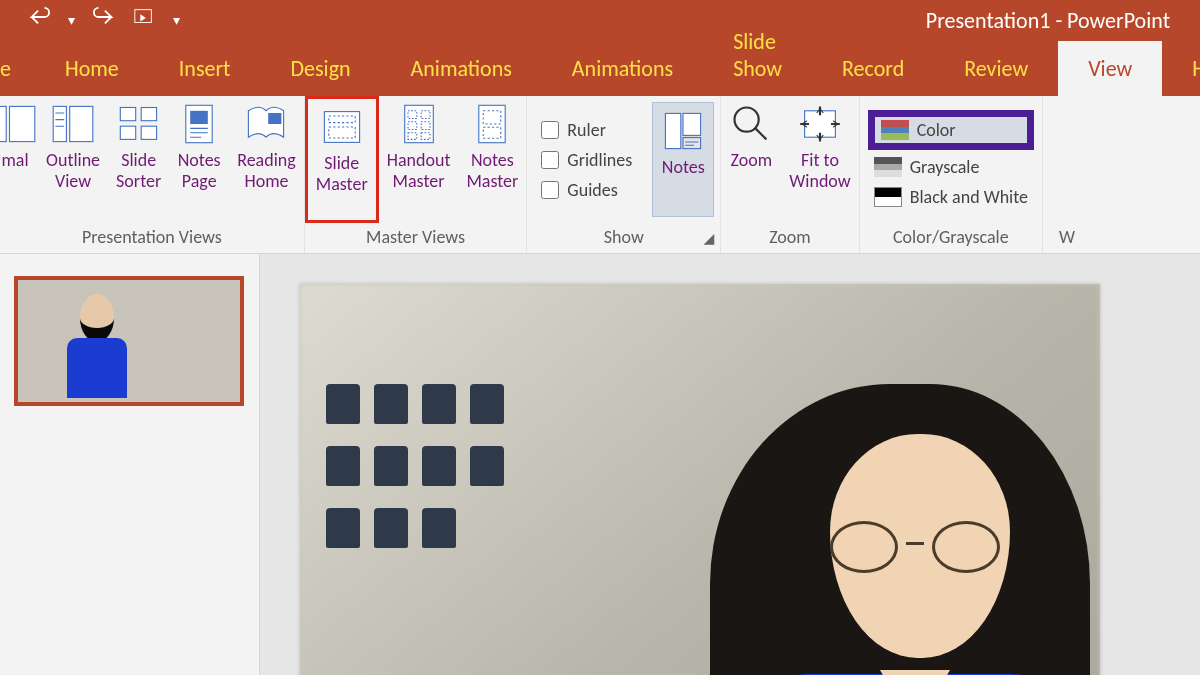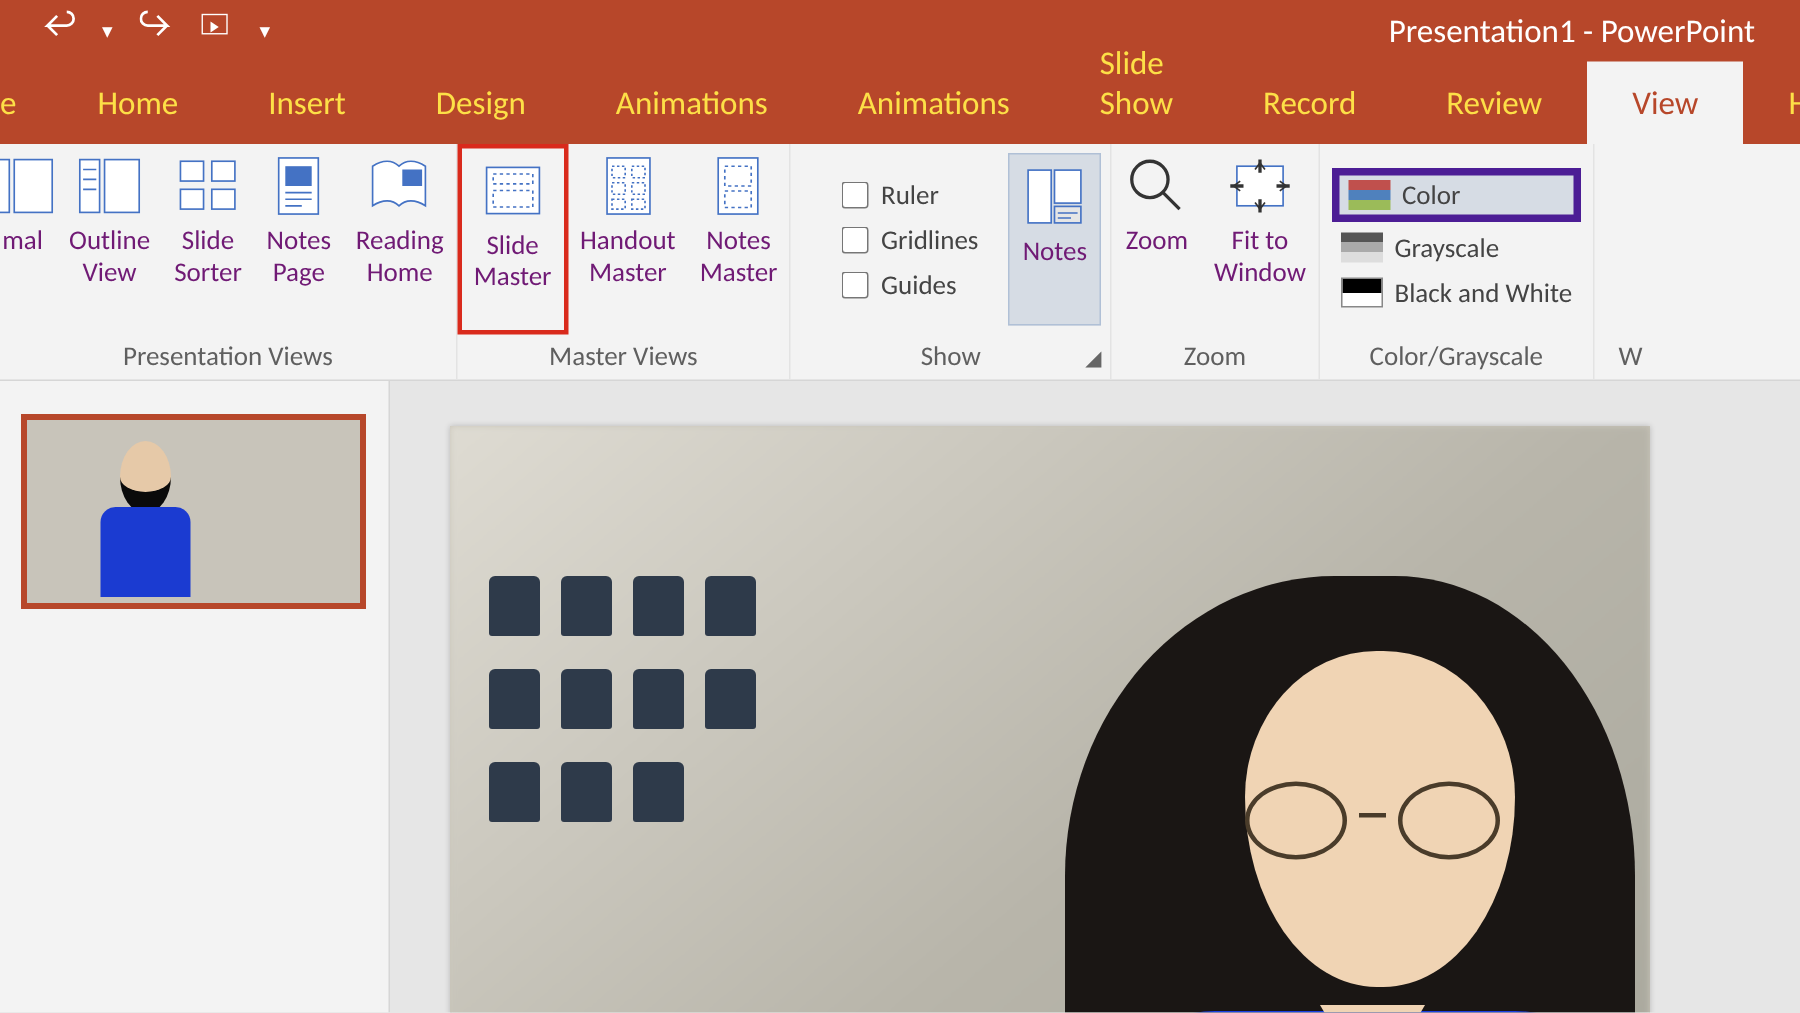--- a/index.html
+++ b/index.html
@@ -22,26 +22,26 @@
 .group { display: flex; flex-direction: column; border-right: 1px solid #e3e3e3; height: 100%; }
 .group-row { flex: 1; display: flex; }
 .group-label { text-align: center; font-size: 18px; color: #5f5f5f; padding: 3px 16px 5px; position: relative; }
 .dialog-launcher { position: absolute; right: 6px; bottom: 6px; font-size: 14px; color: #666; }
 .btn { display: flex; flex-direction: column; align-items: center; justify-content: flex-start; padding: 6px 8px 2px; cursor: pointer; font-size: 18px; color: #701a75; text-align: center; line-height: 1.15; }
 .btn .icon-lg { width: 44px; height: 44px; margin-bottom: 4px; display: flex; align-items: center; justify-content: center; }
 .btn.selected { background: #d6dce4; border: 1px solid #b0c0d6; }
 .btn.highlighted { border: 3px solid #d92a1c; }
 
 .chk-list { display: flex; flex-direction: column; justify-content: center; gap: 8px; padding: 0 14px; }
-.chk { display: flex; align-items: center; gap: 8px; font-size: 18px; color: #444; margin-left: 20px; }
+.chk { display: flex; align-items: center; gap: 8px; font-size: 18px; color: #444; }
 .chk input { width: 18px; height: 18px; }
 
 .color-list { display: flex; flex-direction: column; gap: 4px; padding: 4px 8px; justify-content: center; }
 .color-row { display: flex; align-items: center; gap: 8px; font-size: 18px; color: #444; padding: 2px 6px; }
-.color-row.sel { background: #d6dce4; border: 5px solid #4c1d95; }
+.color-row.sel { background: #d6dce4; border: 7px solid #4c1d95; }
 .swatch { width: 28px; height: 20px; }
 
 
 .content { display: flex; height: calc(675px - 40px - 56px - 158px); }
 .thumb-rail { width: 260px; background: #f3f3f3; padding: 22px 14px; border-right: 1px solid #d6d6d6; }
 .thumb { width: 230px; height: 130px; border: 4px solid #b7472a; background: #c8c4ba; display: flex; align-items: center; justify-content: center; position: relative; overflow: hidden; }
 .thumb-figure { position: absolute; left: 44px; bottom: 0; width: 70px; height: 108px; }
 .thumb-head { width: 34px; height: 34px; background: #e6c9a8; border-radius: 50%; margin: 0 auto; border-bottom: 14px solid #0a0a0a; box-sizing: content-box; }
 .thumb-body { width: 60px; height: 60px; background: #1b3bd1; border-radius: 10px 10px 0 0; margin: -4px auto 0; }
 .slidearea { flex: 1; background: #e6e6e6; padding: 30px 0 0 40px; overflow: hidden; }

